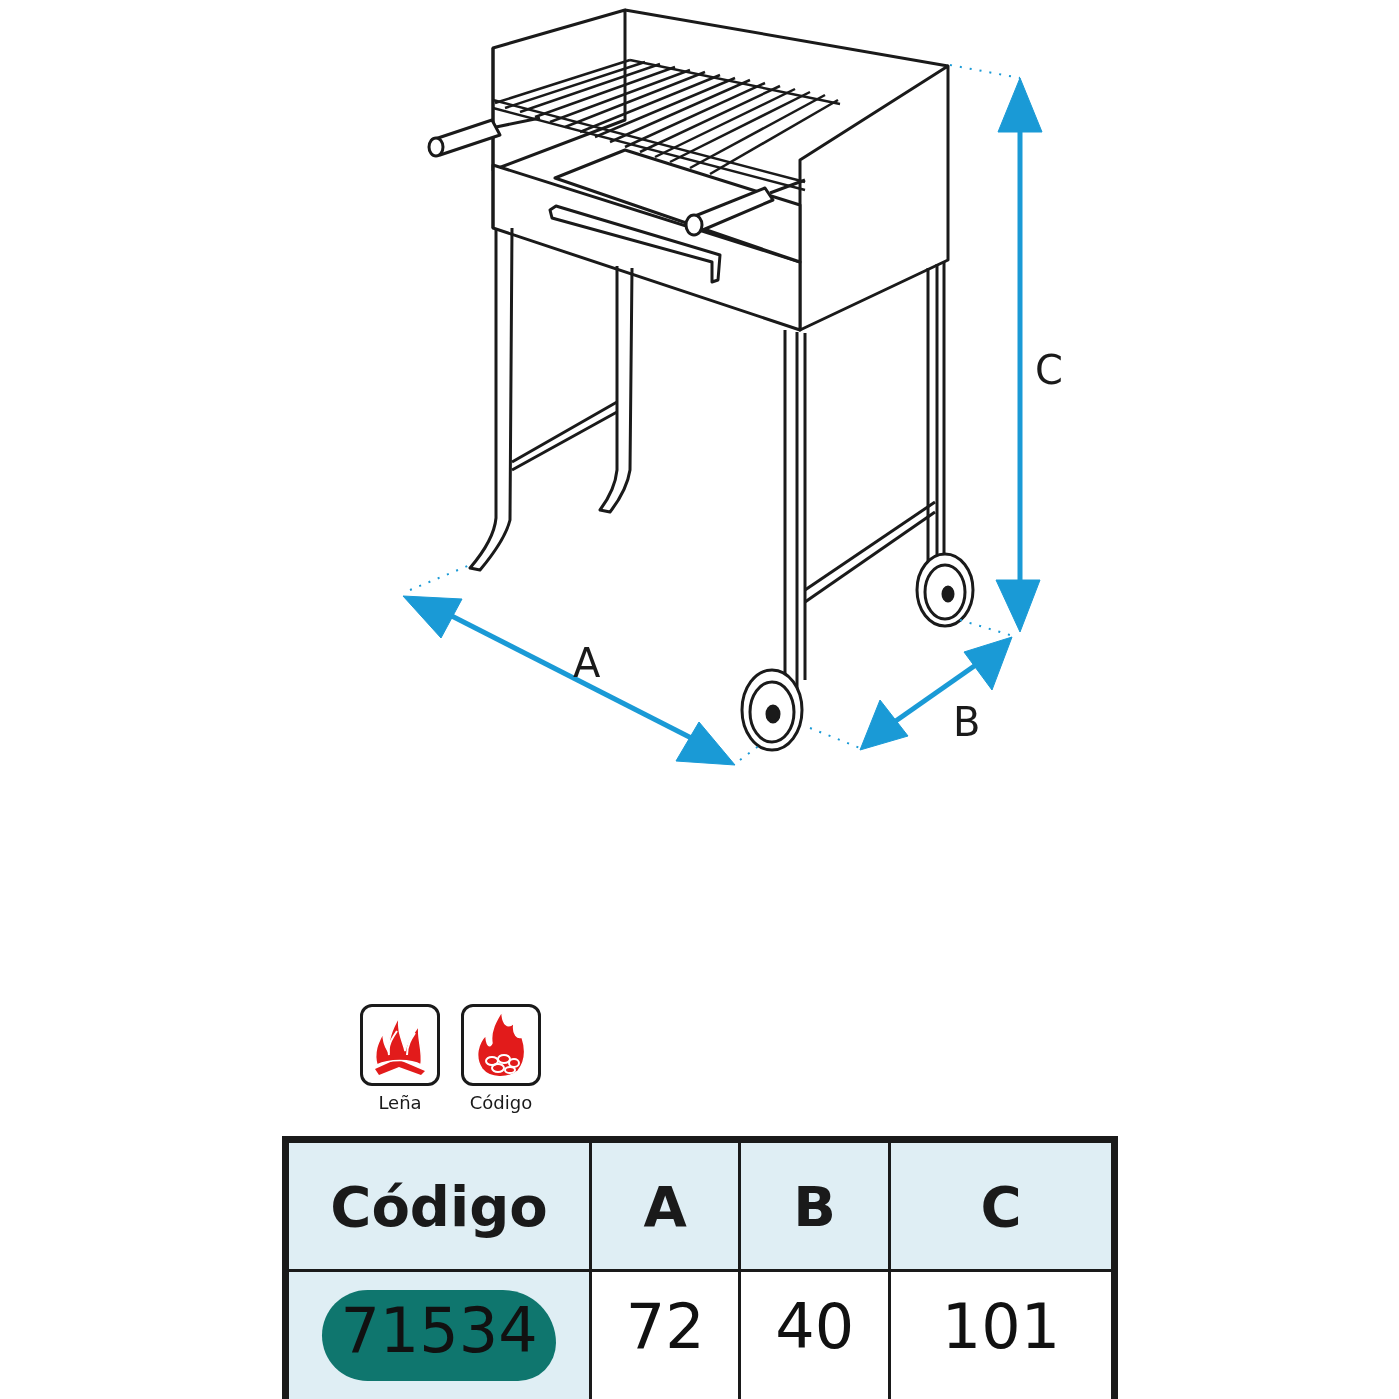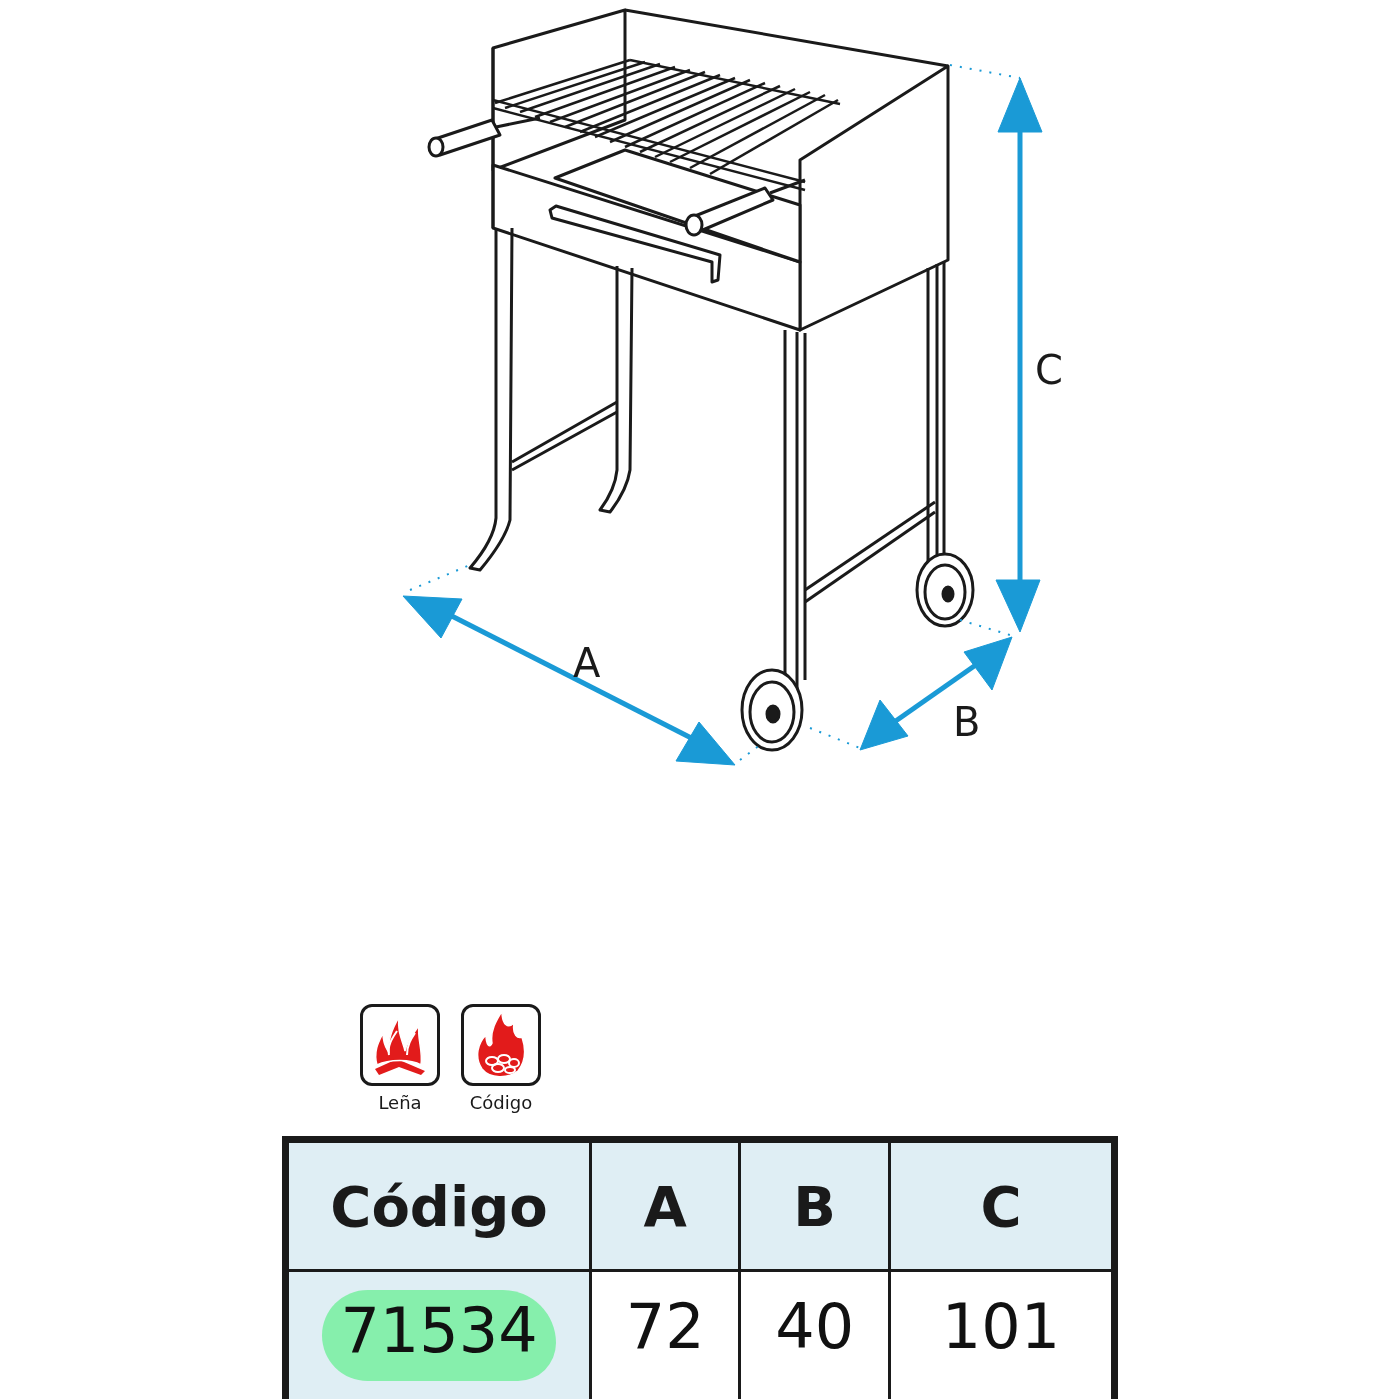--- a/index.html
+++ b/index.html
@@ -11,21 +11,21 @@
   .icon-frame { width:80px; height:82px; border:3px solid #1a1a1a; border-radius:12px; box-sizing:border-box; background:#fff; display:flex; align-items:center; justify-content:center; }
   .icon-caption { font-family:"DejaVu Sans", sans-serif; font-size:18px; color:#1a1a1a; margin-top:6px; }
   .spec-table { position:absolute; left:282px; top:1136px; width:836px; border-collapse:collapse; border-top:7px solid #1a1a1a; border-left:7px solid #1a1a1a; border-right:7px solid #1a1a1a; }
   .spec-table th, .spec-table td { border:3px solid #1a1a1a; text-align:center; padding:0; }
   .spec-table tr:first-child th { border-top:none; }
   .spec-table th:first-child, .spec-table td:first-child { border-left:none; }
   .spec-table th:last-child, .spec-table td:last-child { border-right:none; }
   .spec-table th { height:126px; background:#dfeef4; font-family:"DejaVu Sans", sans-serif; font-weight:bold; font-size:56px; color:#1a1a1a; }
   .spec-table td { height:140px; font-family:"DejaVu Sans", sans-serif; font-size:62px; color:#111; vertical-align:top; padding-top:18px; background:#ffffff; }
   .spec-table td.code-cell { background:#dfeef4; position:relative; }
-  .code-blob { display:inline-block; background:#86efac; border-radius:60px 70px 50px 60px; padding:4px 18px 14px 18px; }
+  .code-blob { display:inline-block; background:#0f766e; border-radius:60px 70px 50px 60px; padding:4px 18px 14px 18px; }
   .col-code { width:300px; }
 </style>
 </head>
 <body>
 
 <svg id="diagram" viewBox="0 0 1399 800" xmlns="http://www.w3.org/2000/svg">
   <g fill="none" stroke="#1a1a1a" stroke-width="3" stroke-linejoin="round">
 
     <polygon points="493,48 625,10 625,120 493,170" fill="#fff"></polygon>
 

